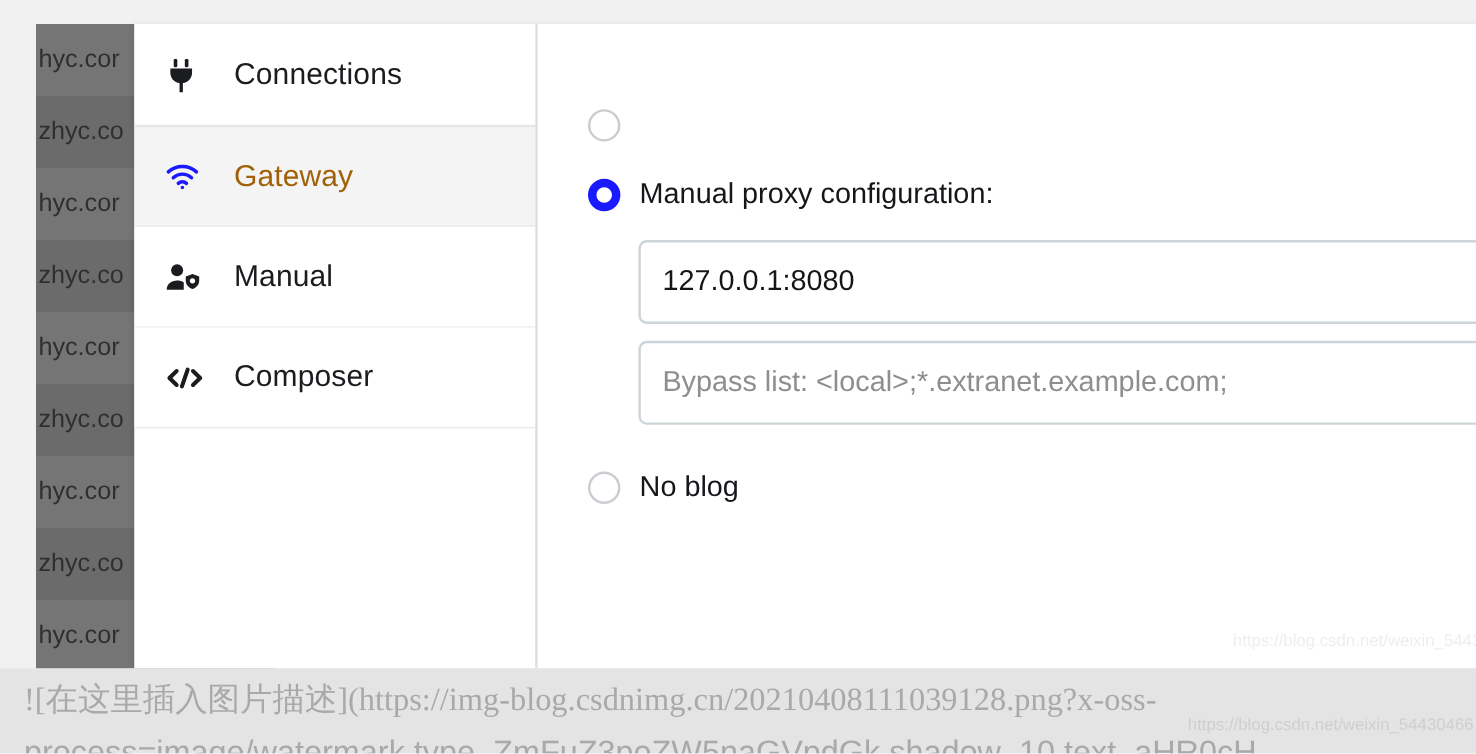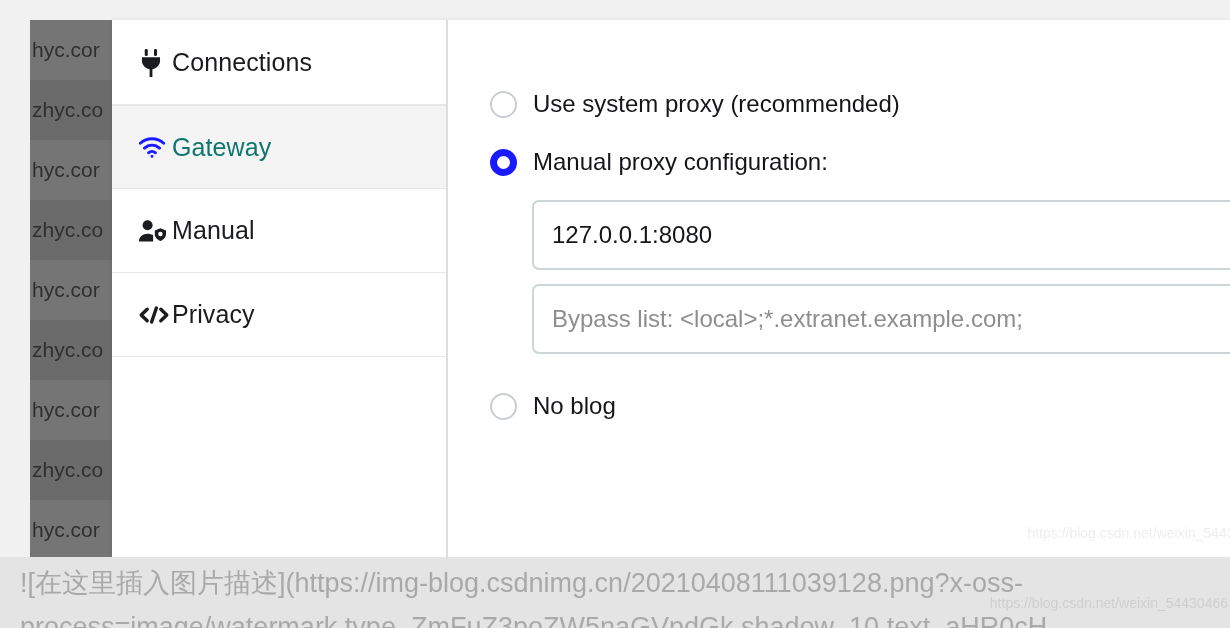--- a/index.html
+++ b/index.html
@@ -85,24 +85,24 @@
     height: 30px;
     display: flex;
     align-items: center;
     justify-content: flex-start;
     color: #1b1c20;
   }
   .nav-item.active .nav-icon { color: #1a1aff; }
   .nav-label {
     font-size: 25px;
     color: #1b1c20;
-    margin-left: 0;
+    margin-left: 23px;
     letter-spacing: 0.1px;
   }
-  .nav-item.active .nav-label { color: #0f766e; }
+  .nav-item.active .nav-label { color: #a16207; }
 
   
   #main {
     flex: 1;
     position: relative;
     padding-top: 62px;
     padding-left: 42px;
     box-sizing: border-box;
   }
 
@@ -175,20 +175,21 @@
     background: #e4e4e4;
     overflow: hidden;
   }
   #caption-line1 {
     position: absolute;
     left: 20px;
     top: 8px;
     font-size: 27px;
     color: #a9a9a9;
     white-space: nowrap;
+    font-family: Liberation Serif, serif;
   }
   #caption-line2 {
     position: absolute;
     left: 20px;
     top: 55px;
     font-size: 27px;
     color: #a9a9a9;
     white-space: nowrap;
   }
   #caption-watermark {
@@ -258,30 +259,29 @@
     </div>
 
     <div class="nav-item">
       <span class="nav-icon">
         <svg width="32" height="20" viewBox="0 0 32 20" fill="none" stroke="currentColor" stroke-width="3.4" stroke-linecap="round" stroke-linejoin="round" aria-hidden="true">
           <path d="M9.2 4.2L3.2 10l6 5.8"></path>
           <path d="M22.8 4.2L28.8 10l-6 5.8"></path>
           <path d="M18.4 3.0L13.6 17.0"></path>
         </svg>
       </span>
-      <span class="nav-label">Privacy</span>
+      <span class="nav-label">Composer</span>
     </div>
 
   </nav>
 
   <section id="main">
 
     <label class="radio-row">
       <span class="radio"></span>
-      <span class="radio-label">Use system proxy (recommended)</span>
     </label>
 
     <div class="spacer-sm"></div>
 
     <label class="radio-row">
       <span class="radio checked"></span>
       <span class="radio-label">Manual proxy configuration:</span>
     </label>
 
     <div class="field-wrap">

